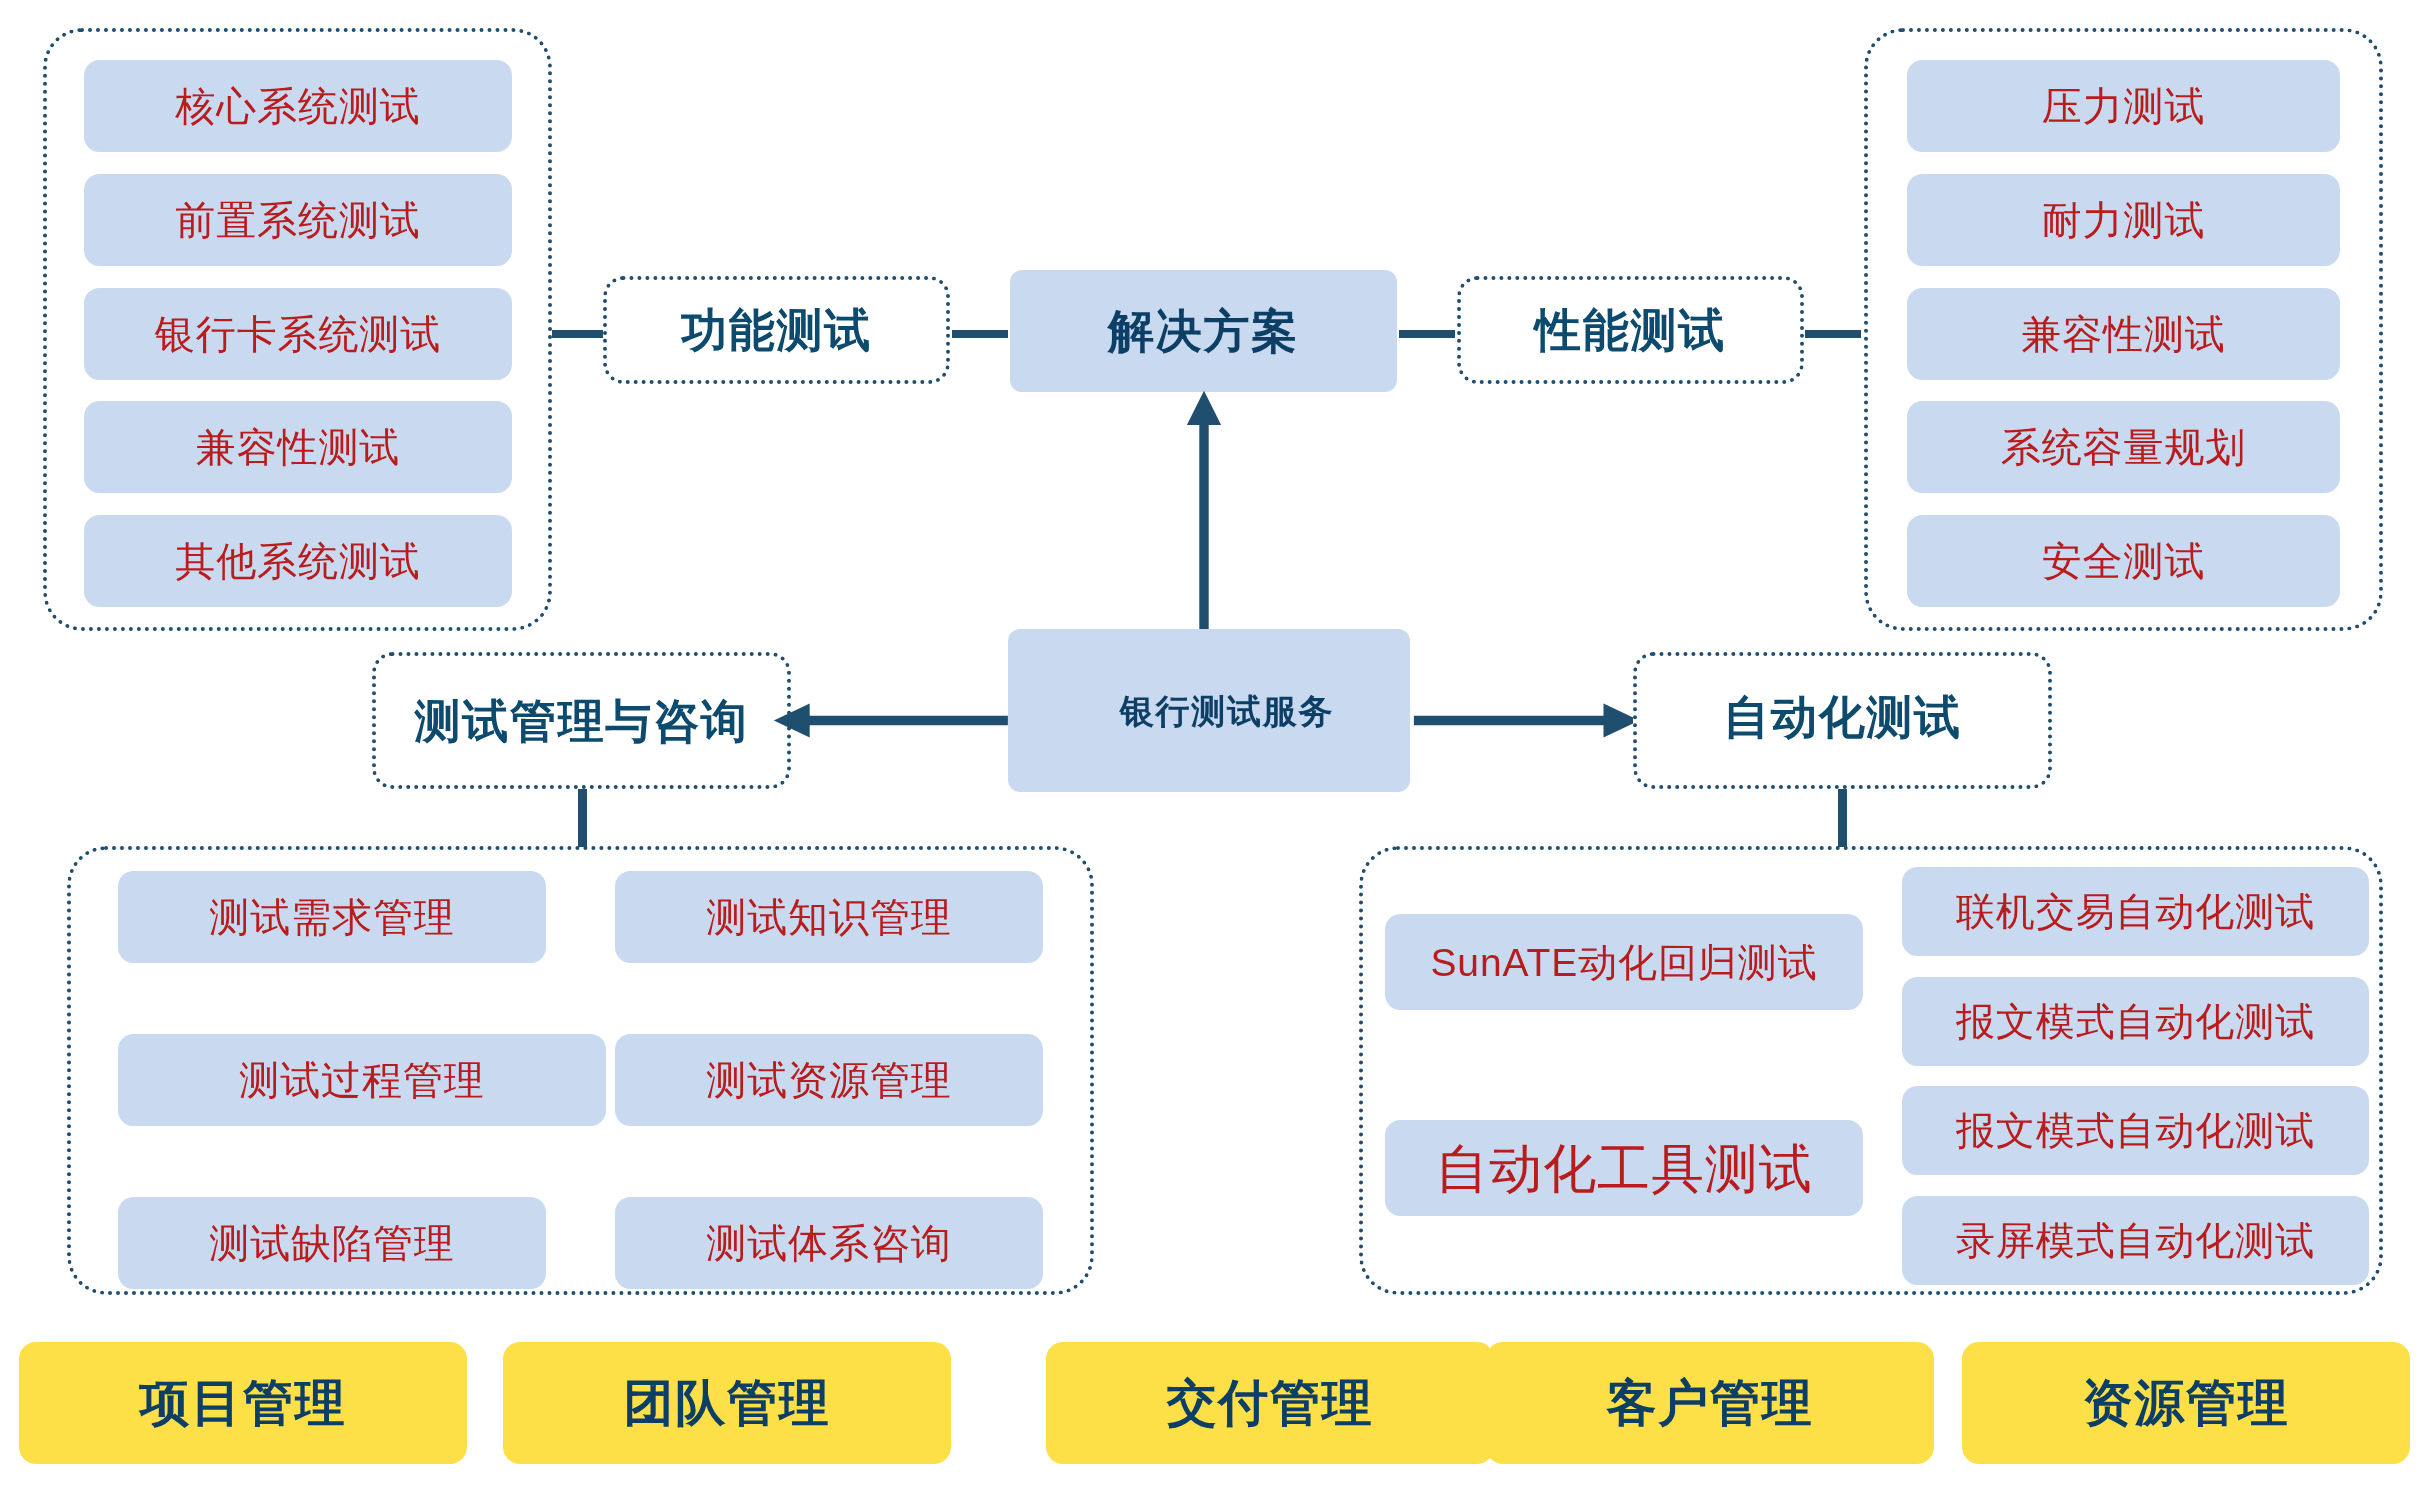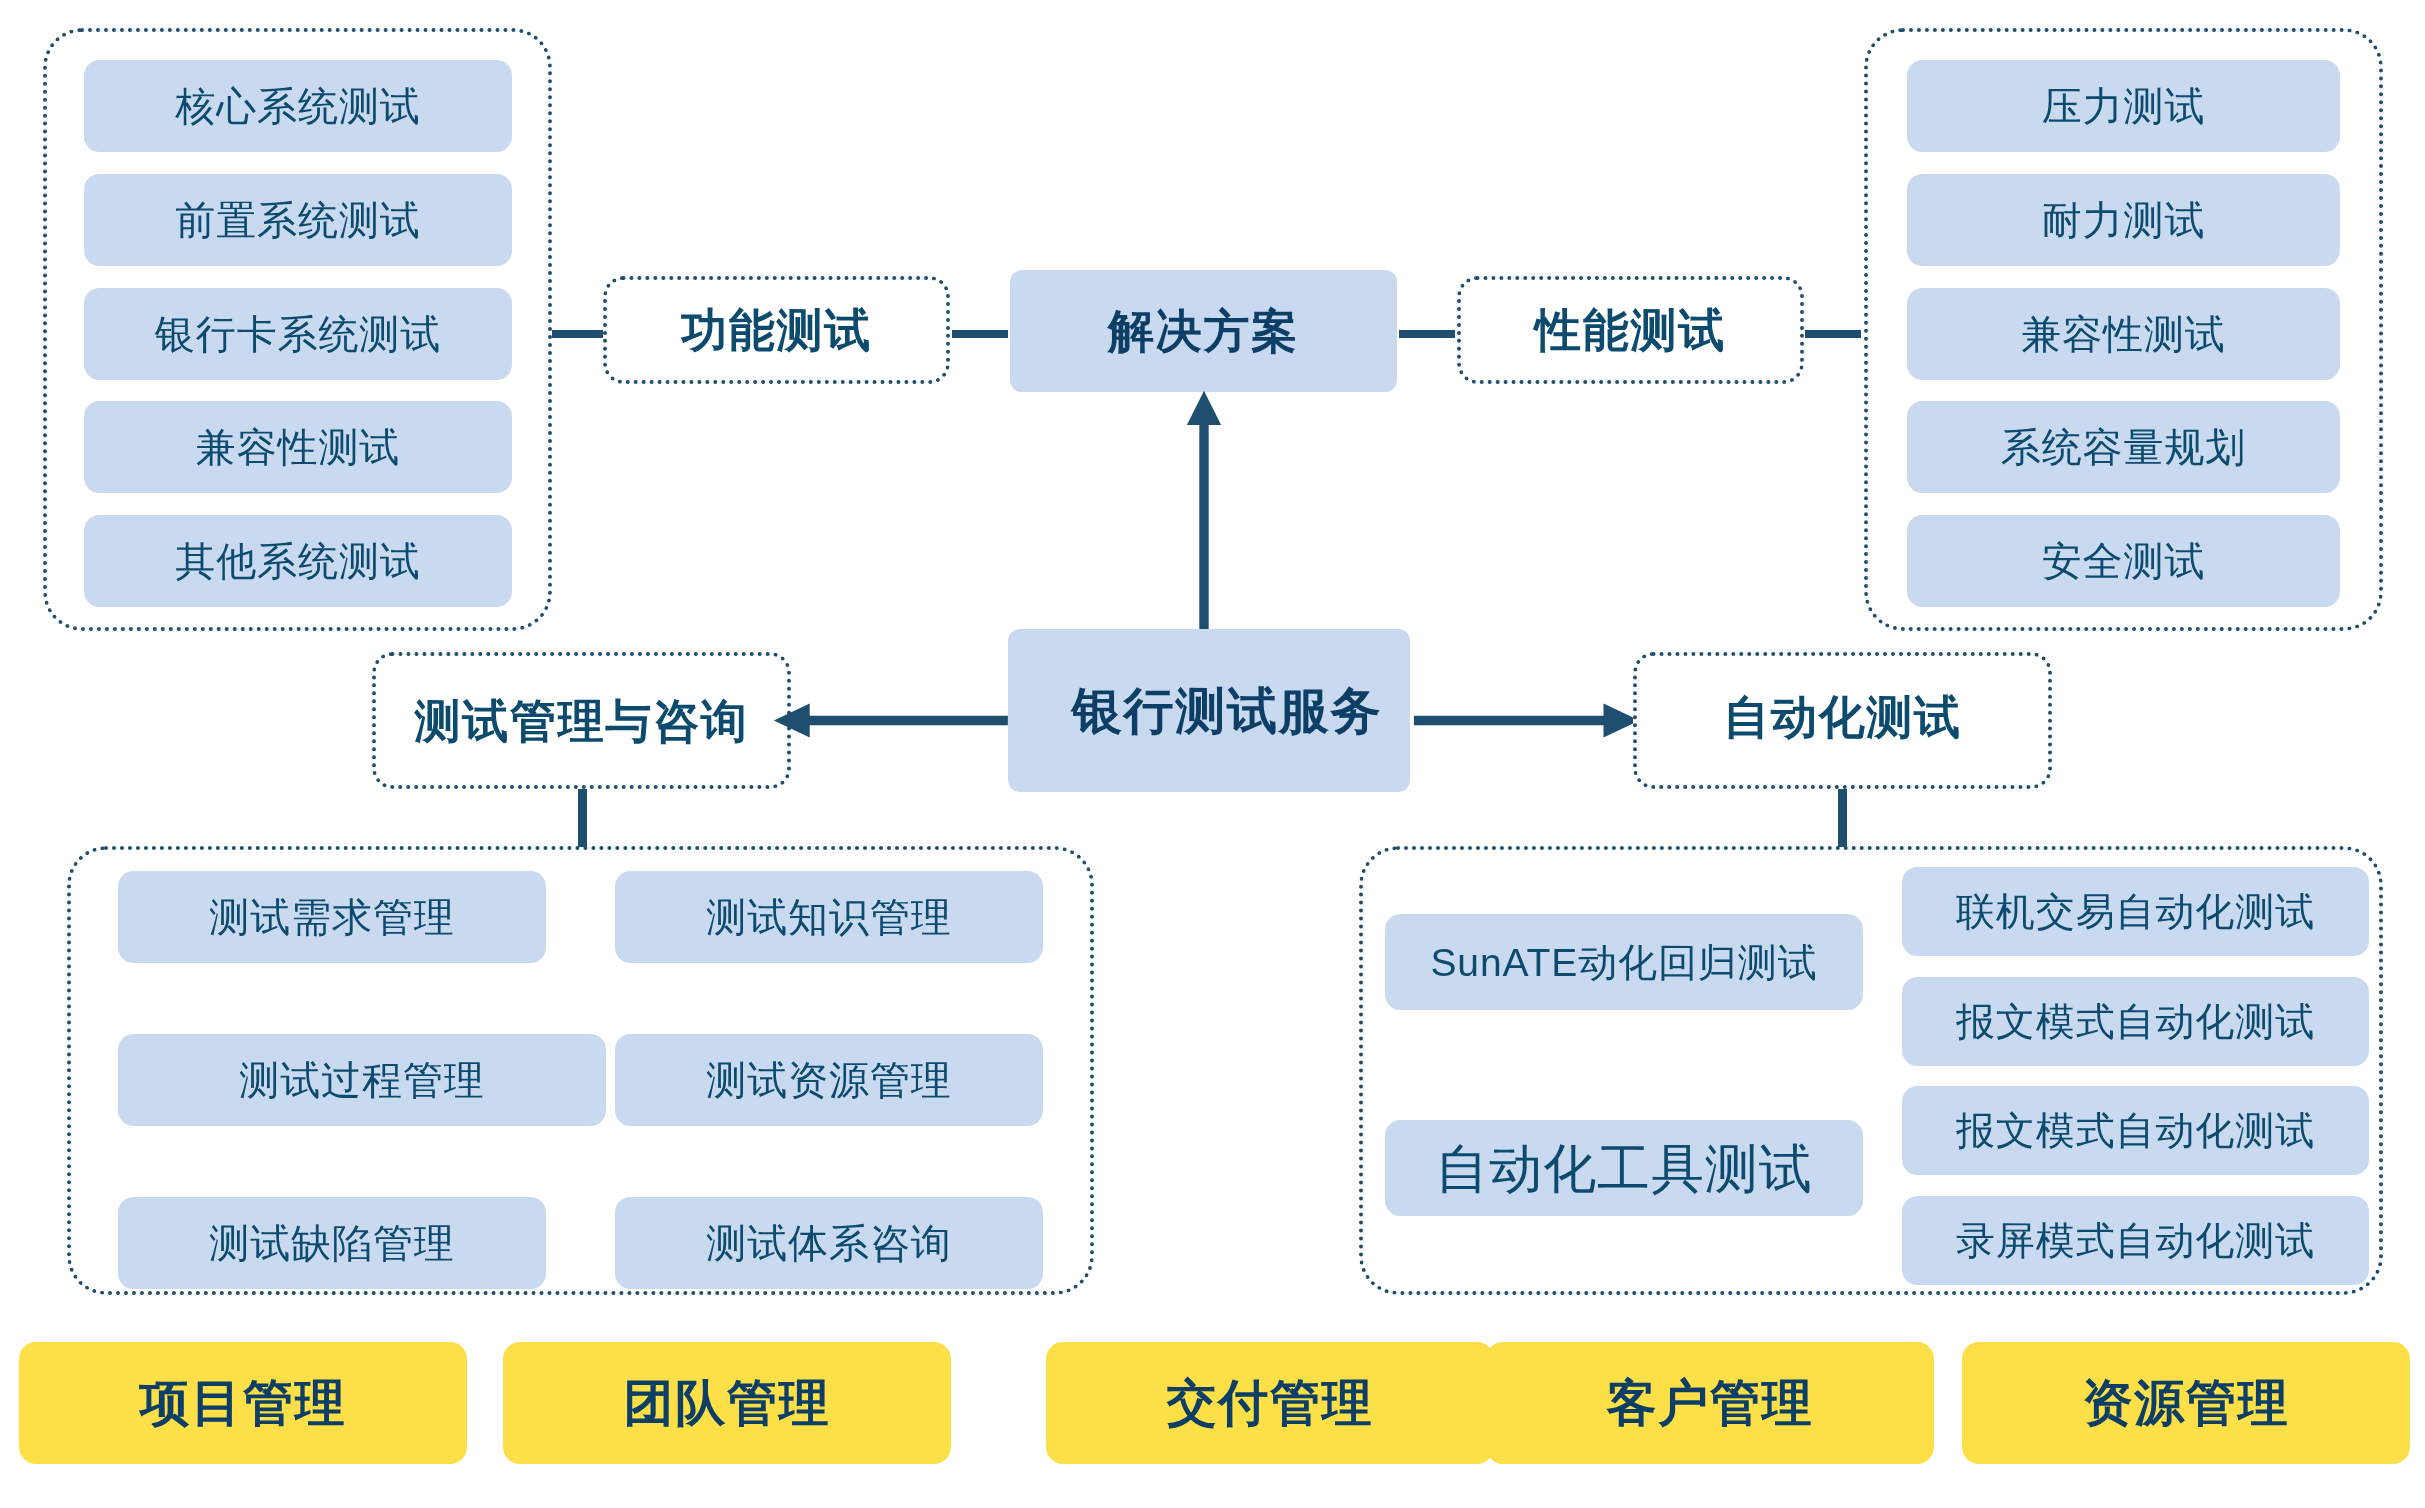--- a/index.html
+++ b/index.html
@@ -29,21 +29,21 @@
 
   
   .chip {
     position: absolute;
     background: #c9daf0;
     border-radius: 15.4px;
     box-sizing: border-box;
     display: flex;
     align-items: center;
     justify-content: center;
-    color: #0c4a6e;
+    color: #b91c1c;
     font-size: 40px;
     letter-spacing: 0.9px;
     line-height: 1;
     text-align: center;
     white-space: nowrap;
   }
 
   
   .hub {
     position: absolute;
@@ -152,21 +152,21 @@
     <polygon points="22,2 2,42 42,42" fill="#1f4e6e"></polygon>
   </svg>
 
   <div class="branch" style="left:372px; top:652px; width:419px; height:137px;">测试管理与咨询</div>
 
   <svg class="arrow-svg" style="left:770px; top:700px; width:240px; height:41px;" viewBox="0 0 280 48">
     <line x1="278" y1="24" x2="42" y2="24" stroke="#1f4e6e" stroke-width="11"></line>
     <polygon points="4,24 46,4 46,44" fill="#1f4e6e"></polygon>
   </svg>
 
-  <div class="hub" style="left:1008px; top:629px; width:402px; height:163px; font-size:50px;padding-left:36px;">银行测试服务</div>
+  <div class="hub" style="left:1008px; top:629px; width:402px; height:163px; font-size:34px;padding-left:36px;">银行测试服务</div>
 
   <svg class="arrow-svg" style="left:1412px; top:700px; width:231px; height:41px;" viewBox="0 0 270 48">
     <line x1="2" y1="24" x2="228" y2="24" stroke="#1f4e6e" stroke-width="11"></line>
     <polygon points="266,24 224,4 224,44" fill="#1f4e6e"></polygon>
   </svg>
 
   <div class="branch" style="left:1633px; top:652px; width:419px; height:137px;font-family:Liberation Mono, monospace;">自动化测试</div>
 
   <div class="conn-v" style="left:578px; top:789px; width:9.4px; height:58px;"></div>
 

